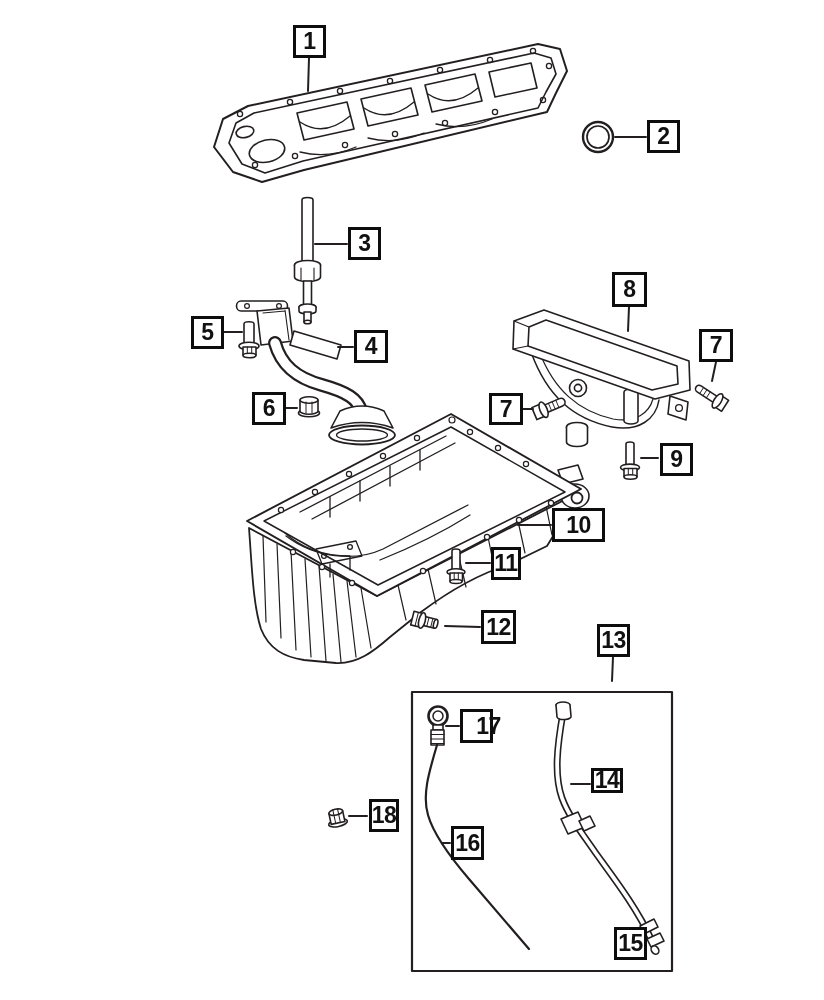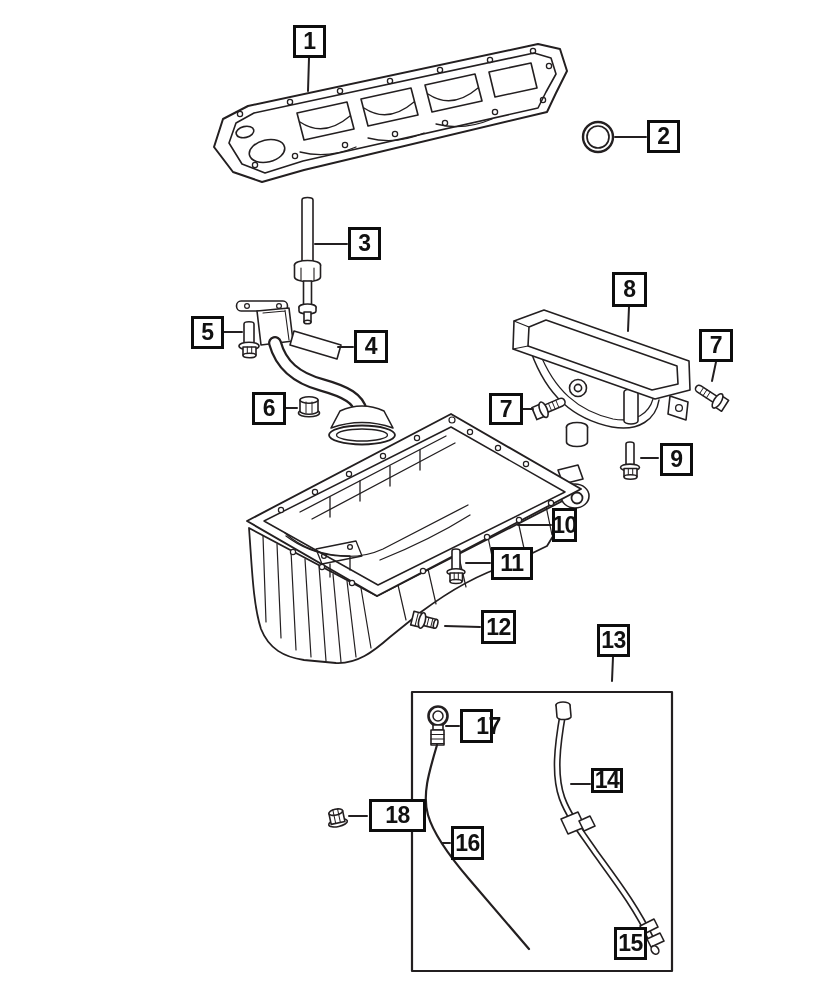--- a/index.html
+++ b/index.html
@@ -287,41 +287,41 @@
       </div>
       <div class="callout" style="left: 699px; top: 329px; width: 34px; height: 33px;">
         <span>7</span>
       </div>
       <div class="callout" style="left: 612px; top: 272px; width: 35px; height: 35px;">
         <span>8</span>
       </div>
       <div class="callout" style="left: 660px; top: 443px; width: 33px; height: 33px;">
         <span>9</span>
       </div>
-      <div class="callout" style="left: 552px; top: 508px; width: 25px; height: 34px;">
+      <div class="callout" style="left: 552px; top: 508px; width: 53px; height: 34px;">
         <span>10</span>
       </div>
-      <div class="callout" style="left: 491px; top: 547px; width: 42px; height: 33px;">
+      <div class="callout" style="left: 491px; top: 547px; width: 30px; height: 33px;">
         <span>11</span>
       </div>
       <div class="callout" style="left: 481px; top: 610px; width: 35px; height: 34px;">
         <span>12</span>
       </div>
       <div class="callout" style="left: 597px; top: 624px; width: 33px; height: 33px;">
         <span>13</span>
       </div>
       <div class="callout" style="left: 591px; top: 768px; width: 32px; height: 25px;">
         <span>14</span>
       </div>
       <div class="callout" style="left: 594px; top: 927px; width: 33px; height: 33px; margin-left: 20px;">
         <span>15</span>
       </div>
       <div class="callout" style="left: 451px; top: 826px; width: 33px; height: 34px;">
         <span>16</span>
       </div>
       <div class="callout" style="left: 460px; top: 709px; width: 33px; height: 34px; padding-left: 24px;">
         <span>17</span>
       </div>
-      <div class="callout" style="left: 369px; top: 799px; width: 57px; height: 33px;">
+      <div class="callout" style="left: 369px; top: 799px; width: 30px; height: 33px;">
         <span>18</span>
       </div>
     </div>
 </div>
 
 </body></html>

